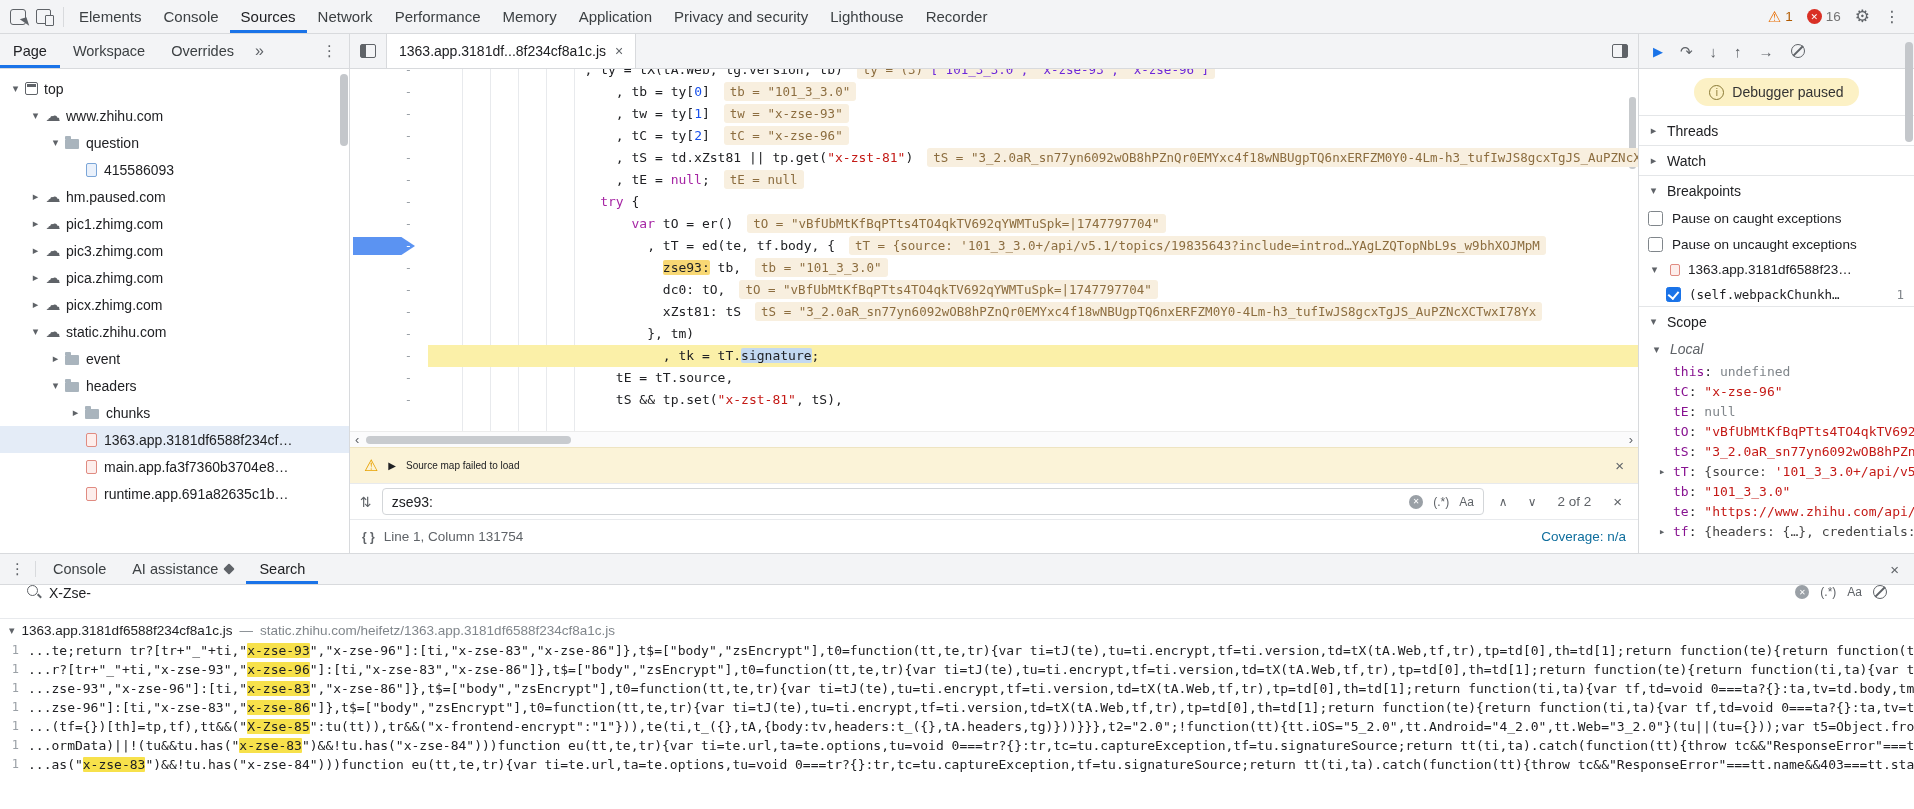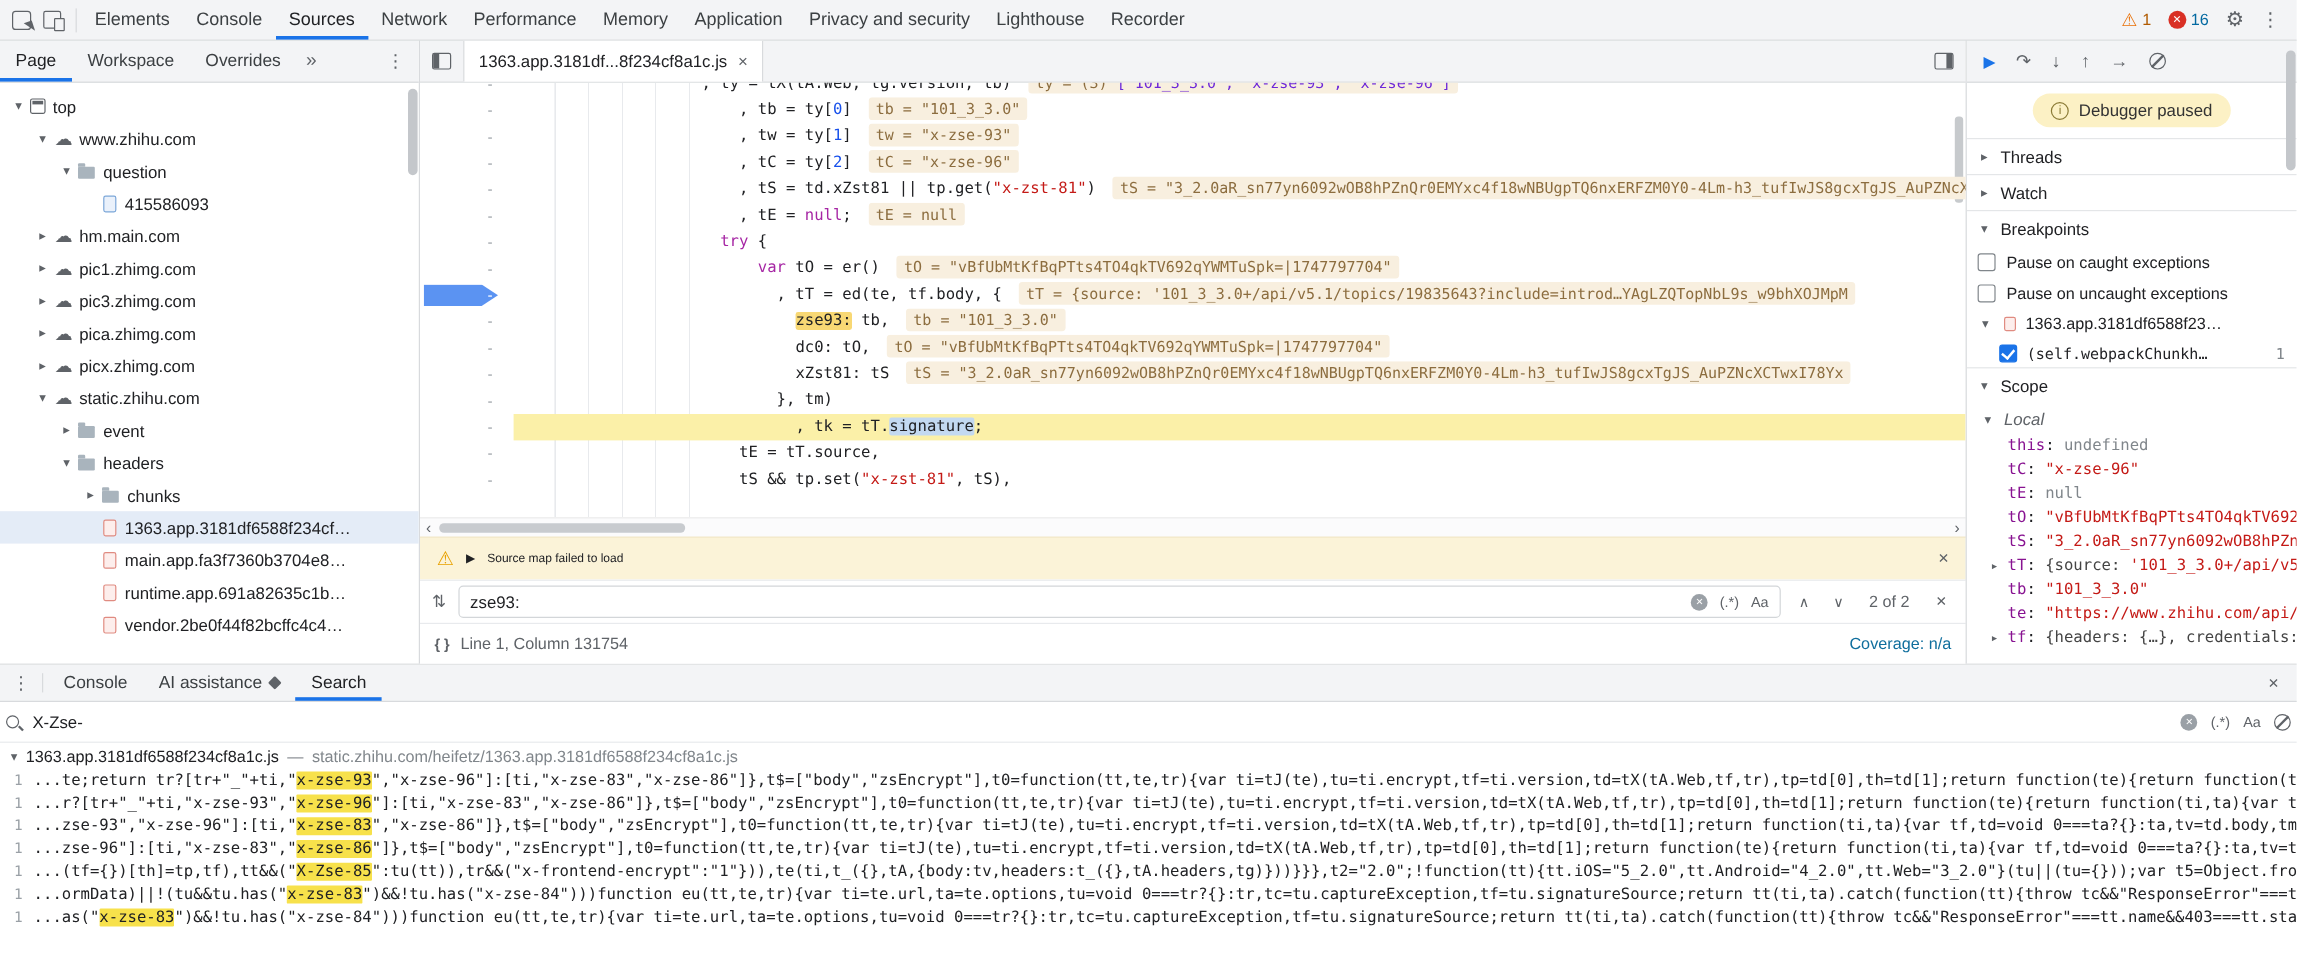--- a/index.html
+++ b/index.html
@@ -18,21 +18,21 @@
   .tb-sep{width:1px;height:20px;background:#d8dadd;margin:0 4px}
   .main-tabs{display:flex;height:100%}
   .top-tab{display:flex;align-items:center;padding:0 11px;font-size:15px;color:#3c4043;
     border-top:3px solid transparent;border-bottom:3px solid transparent;white-space:nowrap}
   .top-tab.active{color:#202124;border-bottom-color:#1a73e8}
   .tb-right{margin-left:auto;display:flex;align-items:center;gap:14px;padding-right:14px}
   .warn-group,.err-group{display:flex;align-items:center;gap:4px;font-size:13.5px}
   .warn-ic{color:#e8710a;font-size:15px}
   .warn-count{color:#b05a00}
   .err-ic{width:15px;height:15px;border-radius:50%;background:#d93025;color:#fff;font-size:9px;display:flex;align-items:center;justify-content:center}
-  .err-count{color:#0369a1}
+  .err-count{color:#737373}
   .gear-ic{font-size:17px;color:#5f6368}
   .dots-ic{font-size:16px;color:#5f6368;letter-spacing:0}
 
   
   .workspace{flex:1;display:flex;min-height:0}
 
   
   .navigator{width:350px;flex-shrink:0;border-right:1px solid #d8dadd;display:flex;flex-direction:column;position:relative}
   .nav-tabs{height:35px;background:#f3f4f6;border-bottom:1px solid #d8dadd;display:flex;align-items:center}
   .nav-tab{display:flex;align-items:center;height:100%;padding:0 13px;font-size:14.5px;color:#3c4043;
@@ -133,21 +133,21 @@
   
   .drawer{height:256px;flex-shrink:0;border-top:1px solid #d8dadd;display:flex;flex-direction:column;background:#fff}
   .drawer-tabs{height:31px;background:#f3f4f6;border-bottom:1px solid #d8dadd;display:flex;align-items:center}
   .drawer-dots{padding:0 10px;color:#5f6368;font-size:15px}
   .drawer-sep{width:1px;height:16px;background:#d8dadd;margin-right:4px}
   .drawer-tab{height:100%;display:flex;align-items:center;gap:7px;padding:0 13px;font-size:14.5px;color:#3c4043;
     border-top:3px solid transparent;border-bottom:3px solid transparent}
   .drawer-tab.active{color:#202124;border-bottom-color:#1a73e8}
   .ai-ic{width:8px;height:8px;background:#5f6368;transform:rotate(45deg);border-radius:1px}
   .drawer-close{margin-left:auto;padding:0 15px;color:#5f6368;font-size:15px}
-  .drawer-search{height:34px;border-bottom:1px solid #e8eaed;display:flex;align-items:center;gap:11px;padding:0 5px}
+  .drawer-search{height:34px;border-bottom:1px solid #e8eaed;display:flex;align-items:flex-start;gap:11px;padding:0 27px}
   .ic-search{width:11px;height:11px;border:1.8px solid #5f6368;border-radius:50%;position:relative;flex-shrink:0}
   .ic-search::after{content:"";position:absolute;left:9px;top:9px;width:5px;height:1.8px;background:#5f6368;transform:rotate(45deg)}
   .ds-text{flex:1;font-size:14px;color:#202124}
   .results{flex:1;overflow:hidden;font-family:"DejaVu Sans Mono","Liberation Mono",monospace}
   .res-head{height:22px;display:flex;align-items:center;gap:7px;padding:0 9px;font-family:"Liberation Sans","DejaVu Sans",sans-serif;font-size:13.5px}
   .res-head .caret{width:auto}
   .res-fname{color:#202124}
   .res-sep,.res-path{color:#80868b}
   .res-row{height:19px;line-height:19px;display:flex;white-space:pre;font-size:13px}
   .res-num{width:28px;flex-shrink:0;text-align:right;padding-right:9px;color:#9aa0a6;font-size:12px}
@@ -219,21 +219,21 @@
             <span>question</span>
           </div>
           <div class="tree-row" style="padding-left: 68px;">
             <span class="caret"></span>
             <span class="ic-file blue"></span>
             <span>415586093</span>
           </div>
           <div class="tree-row" style="padding-left: 28px;">
             <span class="caret">▸</span>
             <span class="ic-cloud">☁</span>
-            <span>hm.main.com</span>
+            <span>hm.paused.com</span>
           </div>
           <div class="tree-row" style="padding-left: 28px;">
             <span class="caret">▸</span>
             <span class="ic-cloud">☁</span>
             <span>pic1.zhimg.com</span>
           </div>
           <div class="tree-row" style="padding-left: 28px;">
             <span class="caret">▸</span>
             <span class="ic-cloud">☁</span>
             <span>pic3.zhimg.com</span>
@@ -275,25 +275,20 @@
           </div>
           <div class="tree-row" style="padding-left: 68px;">
             <span class="caret"></span>
             <span class="ic-file"></span>
             <span>main.app.fa3f7360b3704e8…</span>
           </div>
           <div class="tree-row" style="padding-left: 68px;">
             <span class="caret"></span>
             <span class="ic-file"></span>
             <span>runtime.app.691a82635c1b…</span>
-          </div>
-          <div class="tree-row" style="padding-left: 68px;">
-            <span class="caret"></span>
-            <span class="ic-file"></span>
-            <span>vendor.2be0f44f82bcffc4c4…</span>
           </div>
         </div>
       <div class="nav-scrollbar"></div>
     </div>
 
     <div class="editor">
       <div class="editor-tabbar">
         <span class="ic-pane"></span>
         <div class="editor-tab">
           <span>1363.app.3181df...8f234cf8a1c.js</span>

